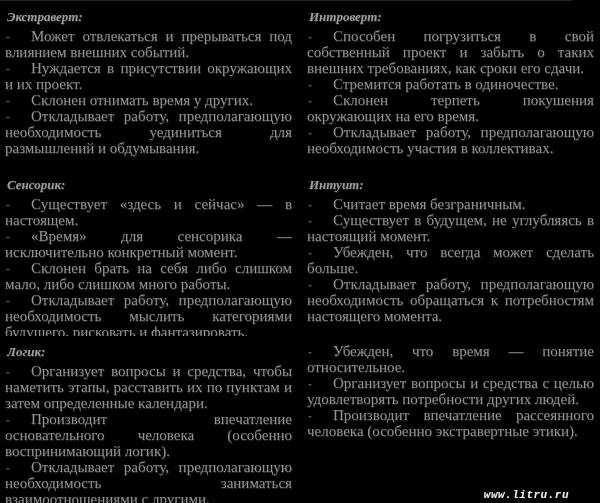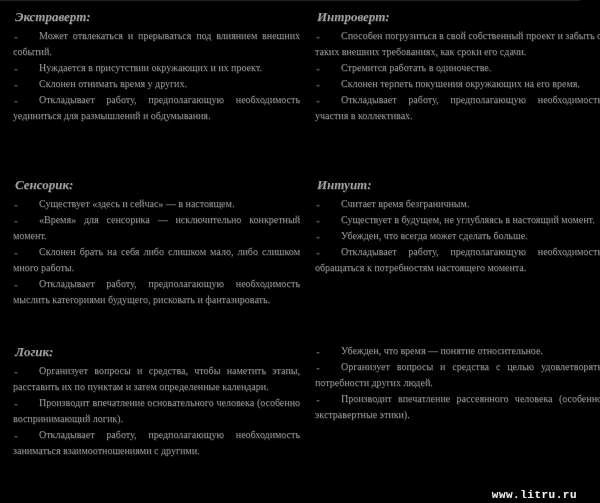--- a/index.html
+++ b/index.html
@@ -8,21 +8,20 @@
     background:#000;
     overflow:hidden;
     font-family:"Liberation Serif","DejaVu Serif",serif;
     position:relative;
   }
   .page{
     width:572px;height:503px;
     position:relative;
     background:#000;
     border-top:1px solid #222;
-    padding-left:8px;
   }
   .grid{
     display:grid;
     grid-template-columns:300px 300px;
     grid-template-rows:168px 167px auto;
     grid-auto-flow:column;
     width:600px;
   }
   .section{
     padding:7px 8px 0 5px;
@@ -37,21 +36,21 @@
     font-style:italic;
     font-weight:bold;
     font-size:13px;
     line-height:17px;
     margin:0 0 3px 2px;
     color:#a0a0a0;
   }
   .bullet{
     position:relative;
     margin:0;
-    font-size:10px;
+    font-size:15px;
     line-height:16px;
     text-indent:26px;
     text-align:justify;
     color:#949494;
   }
   .bullet::before{
     content:"-";
     position:absolute;
     left:1px;top:0;
     text-indent:0;
@@ -60,20 +59,21 @@
   }
   .watermark{
     position:absolute;
     right:3px;bottom:3px;
     font-family:"Liberation Mono","DejaVu Sans Mono",monospace;
     font-size:11px;
     font-weight:bold;
     letter-spacing:0.5px;
     color:#ececec;
     text-shadow:0 0 1px #555;
+    font-style:italic;
   }
 </style>
 </head>
 <body>
 
 <div class="page">
   <div class="grid">
 
     <div class="section">
       <h3 class="section-title">Экстраверт:</h3>

